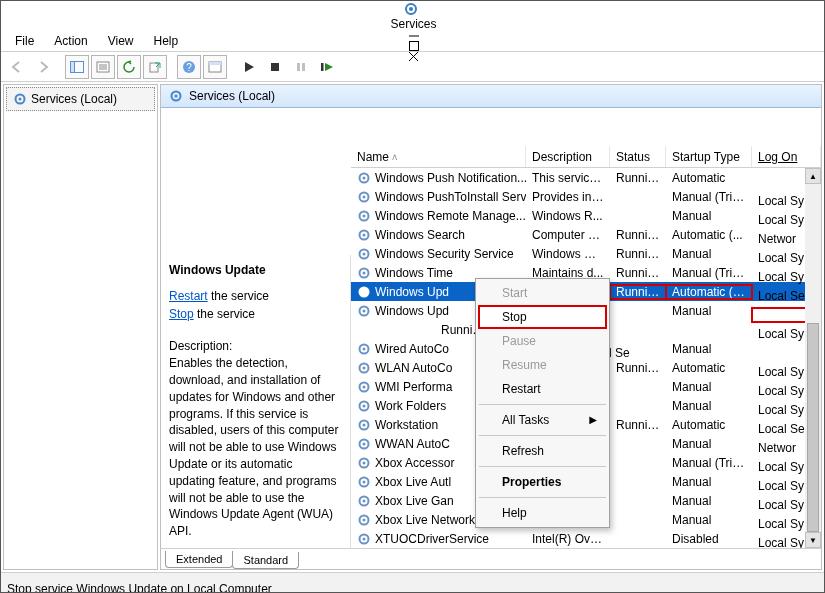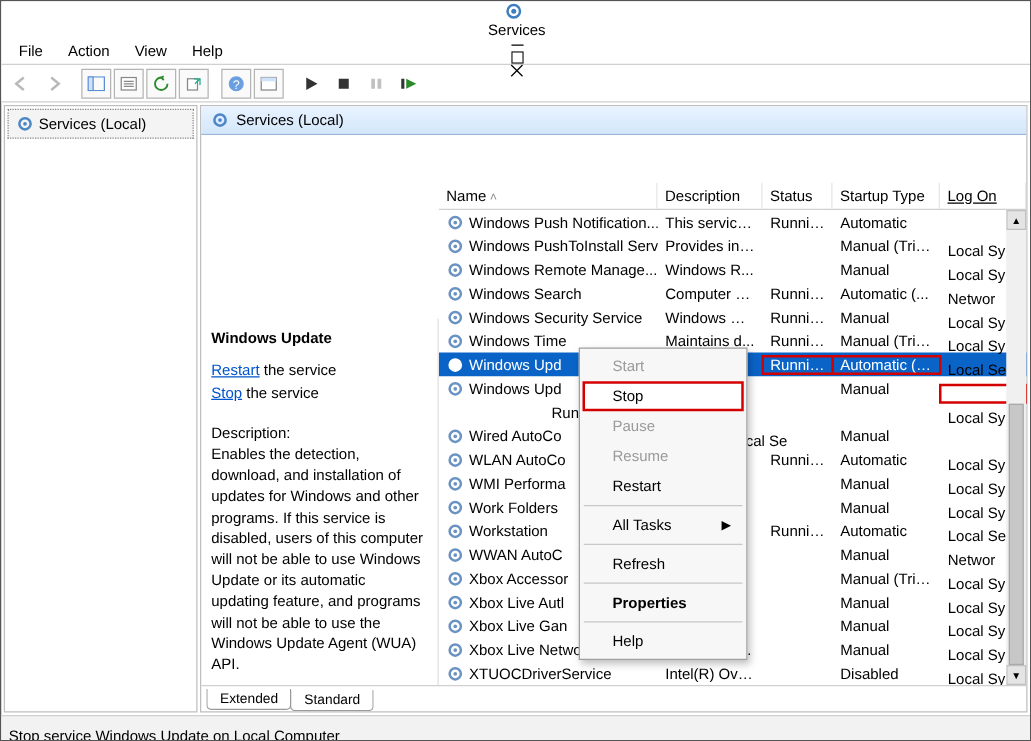--- a/index.html
+++ b/index.html
@@ -684,21 +684,21 @@
             </div>
           </div>
         <div class="scroll-stub">
           <div class="btn">▲</div>
           <div class="track">
               <div class="thumb"></div>
             </div>
           <div class="btn">▼</div>
         </div>
 
-        <div class="context-menu" style="left:112px; top:132px; width:135px;">
+        <div class="context-menu" style="left:124px; top:132px; width:135px;">
           <div class="mi disabled">Start</div>
           <div class="mi mi-red">Stop</div>
           <div class="mi disabled">Pause</div>
           <div class="mi disabled">Resume</div>
           <div class="mi">Restart</div>
           <hr>
           <div class="mi"><span>All Tasks</span><span class="arrow">▶</span></div>
           <hr>
           <div class="mi">Refresh</div>
           <hr>

